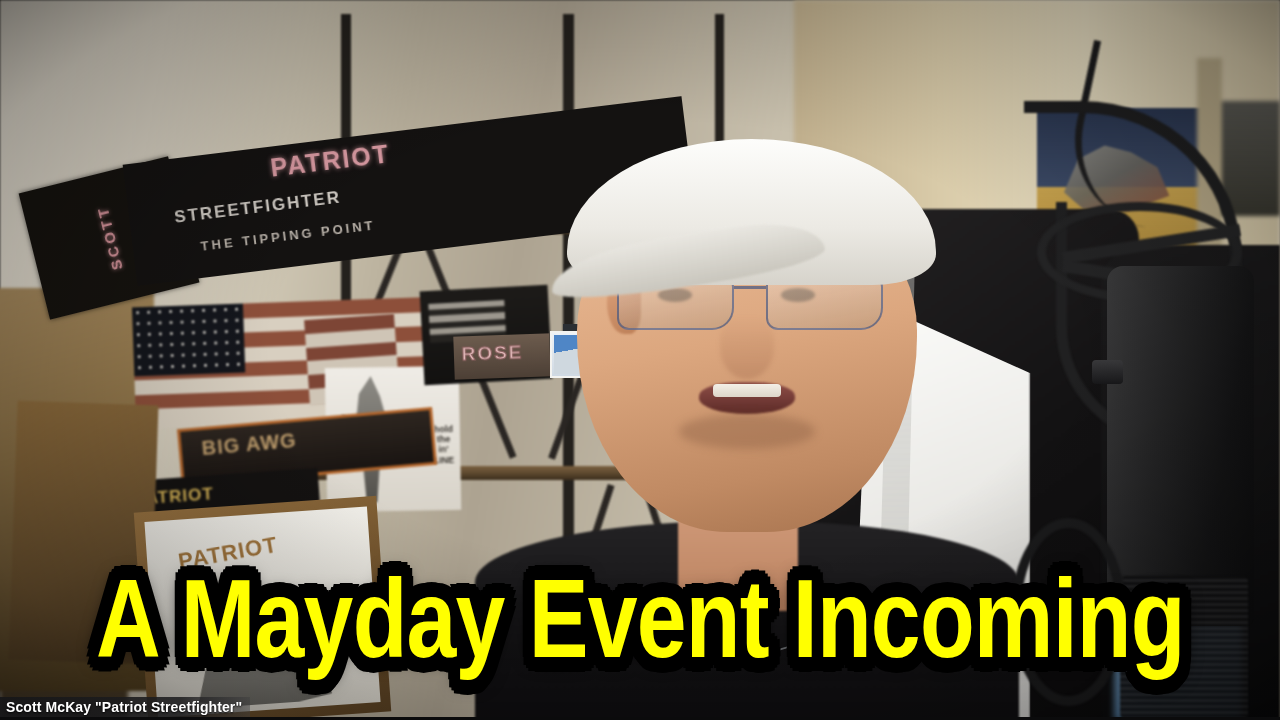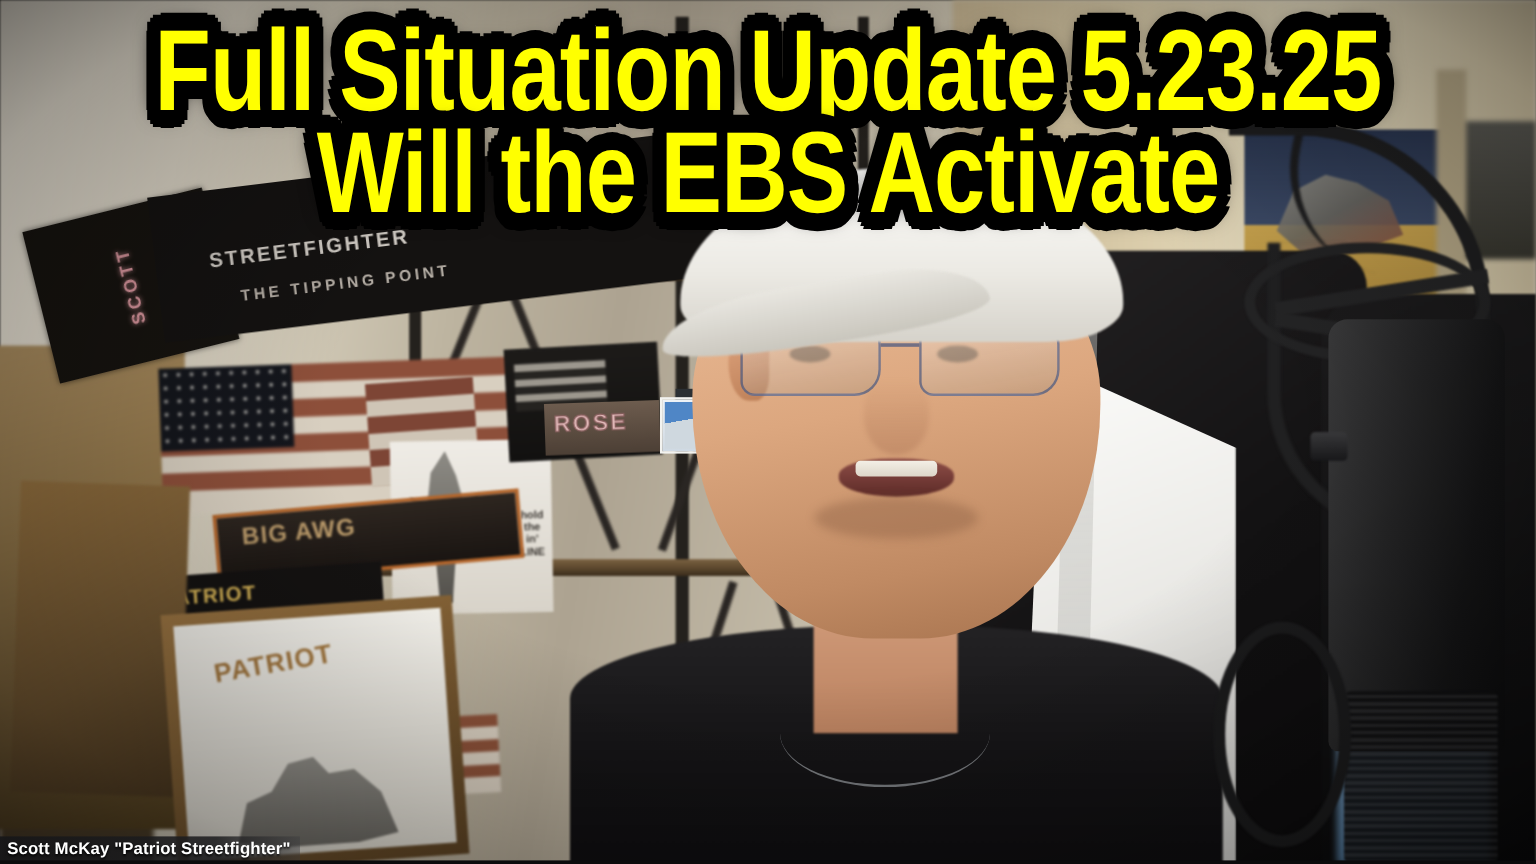--- a/index.html
+++ b/index.html
@@ -627,22 +627,21 @@
     <div class="shock-band b1"></div>
     <div class="shock-band b2"></div>
     <div class="mic-body"></div>
     <div class="mic-knob"></div>
     <div class="mic-grille"></div>
     <div class="headphones"></div>
 
     <div class="vignette"></div>
   </div>
 
-  <div class="headline-wrap" id="headline-top">
-    <div class="hl-line" id="hl-top-1">Full Situation Update 5.23.25</div>
-    <div class="hl-line" id="hl-top-2">Will the EBS Activate</div>
+
+  <div class="headline-wrap" id="headline-bottom">
+    <div class="hl-line" id="hl-bottom-1">A Mayday Event Incoming</div>
   </div>
-
 
   <div class="caption-bar">Scott McKay "Patriot Streetfighter"</div>
   <div class="bottom-edge"></div>
 
 </div>
 
 </body></html>

